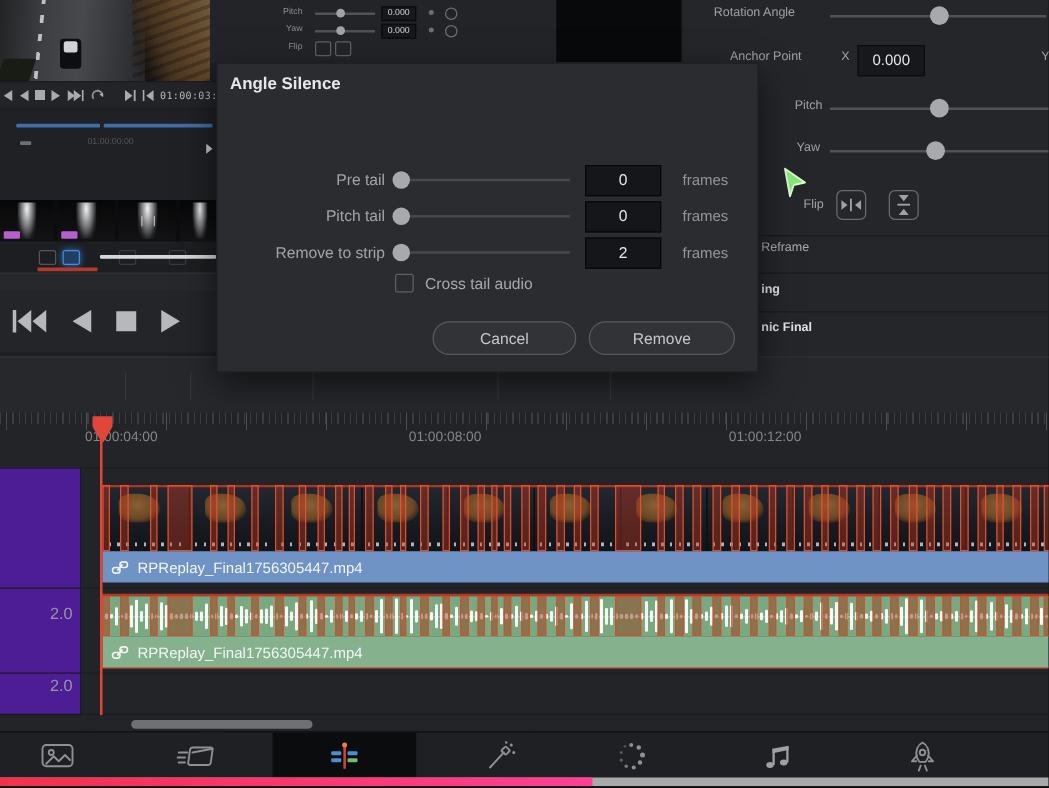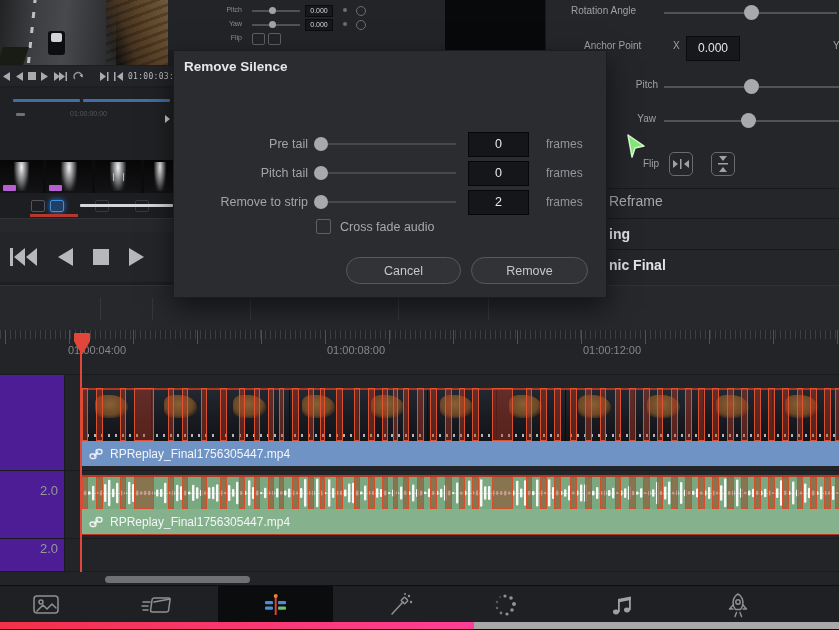--- a/index.html
+++ b/index.html
@@ -58,21 +58,21 @@
   .mi-flipbtn{position:absolute;top:0;width:11px;height:10px;border:1px solid #5f6064;border-radius:2px}
   #black-void{position:absolute;left:445px;top:0;width:100px;height:50px;background:#08090a}
   
   #inspector{position:absolute;left:545px;top:0;width:294px;height:287px;background:#25262a;border-left:1px solid #17181a}
   #inspector .ilabel{position:absolute;color:#9fa1a5;font-size:10px}
   #inspector .itrack{position:absolute;height:2px;background:#515256}
   #inspector .ithumb{position:absolute;width:15px;height:15px;border-radius:50%;background:#a8a9ac}
   #inspector .ibox{position:absolute;width:52px;height:23px;background:#17181b;border:1px solid #0a0b0d;
      color:#e6e7e9;font-size:12px;text-align:center;line-height:23px}
   #inspector .divider{position:absolute;left:0;width:100%;height:1px;background:#191a1d}
-  #inspector .section{position:absolute;left:63px;font-size:14px}
+  #inspector .section{position:absolute;left:63px;font-size:10px}
   #inspector .section.bold{color:#e2e3e5;font-weight:bold}
   #inspector .section.plain{color:#a7a9ac}
   .flip-btn{position:absolute;width:24px;height:24px;border:1.5px solid #6a6b6e;border-radius:5px;box-sizing:border-box;
      display:flex;align-items:center;justify-content:center}
   
   #dialog{position:absolute;left:173px;top:50px;width:434px;height:248px;background:#2b2c30;
      border:1px solid #1b1c1f;box-sizing:border-box;box-shadow:0 10px 26px rgba(0,0,0,.55);z-index:30}
   #dialog .title{position:absolute;left:10px;top:8px;font-size:13.5px;font-weight:bold;color:#e6e7e9}
   .drow{position:absolute;left:0;width:434px;height:24px}
   .dlabel{position:absolute;left:0;width:134px;text-align:right;top:5px;font-size:12.5px;color:#a2a4a8}
@@ -860,21 +860,21 @@
       </svg>
     </div>
   </div>
 
   <div id="progress">
     <div class="played" style="width: 474px;"></div>
   </div>
   <div id="progress-under"></div>
 
   <div id="dialog">
-    <div class="title">Remove Silence</div>
+    <div class="title">Angle Silence</div>
 
     <div class="drow" style="top:81px">
       <span class="dlabel">Pre tail</span>
       <div class="dtrack"></div>
       <div class="dthumb" style="left: 140px;"></div>
       <div class="dvalue">0</div>
       <span class="dunit">frames</span>
     </div>
     <div class="drow" style="top:110px">
       <span class="dlabel">Pitch tail</span>
@@ -885,19 +885,19 @@
     </div>
     <div class="drow" style="top:139px">
       <span class="dlabel">Remove to strip</span>
       <div class="dtrack"></div>
       <div class="dthumb" style="left: 140px;"></div>
       <div class="dvalue">2</div>
       <span class="dunit">frames</span>
     </div>
 
     <div class="checkbox"></div>
-    <span class="cklabel">Cross fade audio</span>
+    <span class="cklabel">Cross tail audio</span>
 
     <div class="dbtn" style="left:172px;width:115px">Cancel</div>
     <div class="dbtn" style="left:297px;width:117px">Remove</div>
   </div>
 
 </div>
 
 </body></html>

